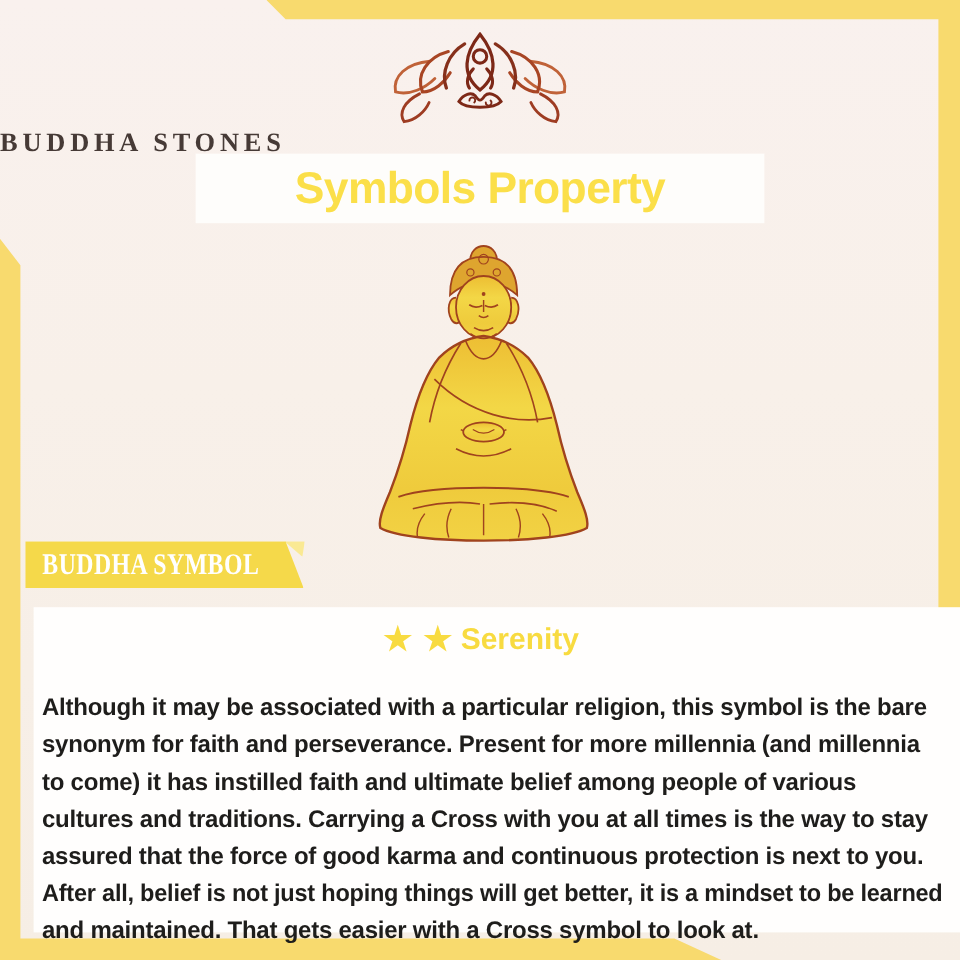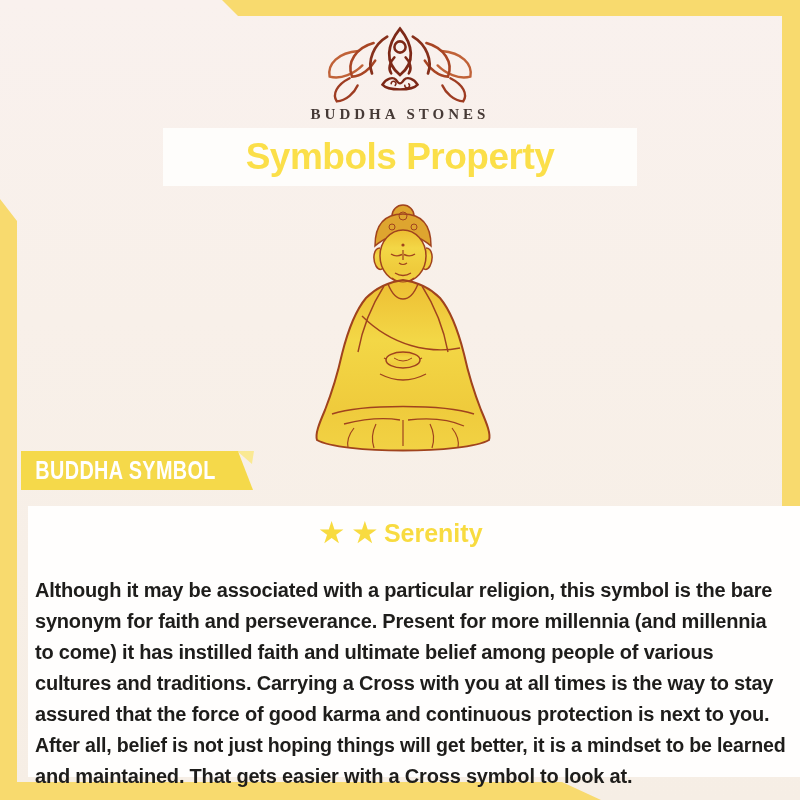--- a/index.html
+++ b/index.html
@@ -8,39 +8,39 @@
     position:relative;width:800px;height:800px;overflow:hidden;
     background:linear-gradient(180deg,#f9f1ee 0%,#f8f0e9 40%,#f6eee5 100%);
   }
   
   .frame{position:absolute;inset:0;background:#f8da6e;}
   .frame-tr{clip-path:polygon(222px 0,800px 0,800px 598px,782px 576px,782px 16px,238px 16px);}
   .frame-lb{clip-path:polygon(0 199px,17px 221px,17px 782px,562px 782px,601px 800px,0 800px);}
   
   .logo{position:absolute;left:308px;top:24px;width:184px;height:86px;}
   .brand-name{
-    position:absolute;left:0;top:106px;width:800px;text-align:center;
-    font-family:"Liberation Serif",serif;font-size:15px;font-weight:600;
+    position:absolute;left:0;top:106px;width:800px;
+    font-family:"Liberation Serif",serif;font-size:22px;font-weight:600;
     letter-spacing:4px;color:#463a36;
   }
   
   .title-band{
     position:absolute;left:163px;top:128px;width:474px;height:58px;
     background:#fefdfb;display:flex;align-items:center;justify-content:center;
   }
   .title-text{
     font-size:37px;font-weight:800;color:#fbdf49;letter-spacing:-0.5px;white-space:nowrap;
   }
   
   .buddha{position:absolute;left:296px;top:200px;width:215px;height:265px;}
   
   .ribbon{
     position:absolute;left:21px;top:451px;width:232px;height:39px;
     background:#f5d94a;clip-path:polygon(0 0,93.5% 0,100% 100%,0 100%);
-    display:flex;align-items:center;
+    display:flex;align-items:center;font-family:Liberation Serif, serif;
   }
   .ribbon-fold{
     position:absolute;left:237px;top:451px;width:17px;height:13px;
     background:#fae993;clip-path:polygon(0 0,100% 0,88% 100%);
   }
   .ribbon-label{
     padding-left:18px;font-size:25px;font-weight:700;color:#ffffff;
     letter-spacing:0.5px;white-space:nowrap;
   }
   

